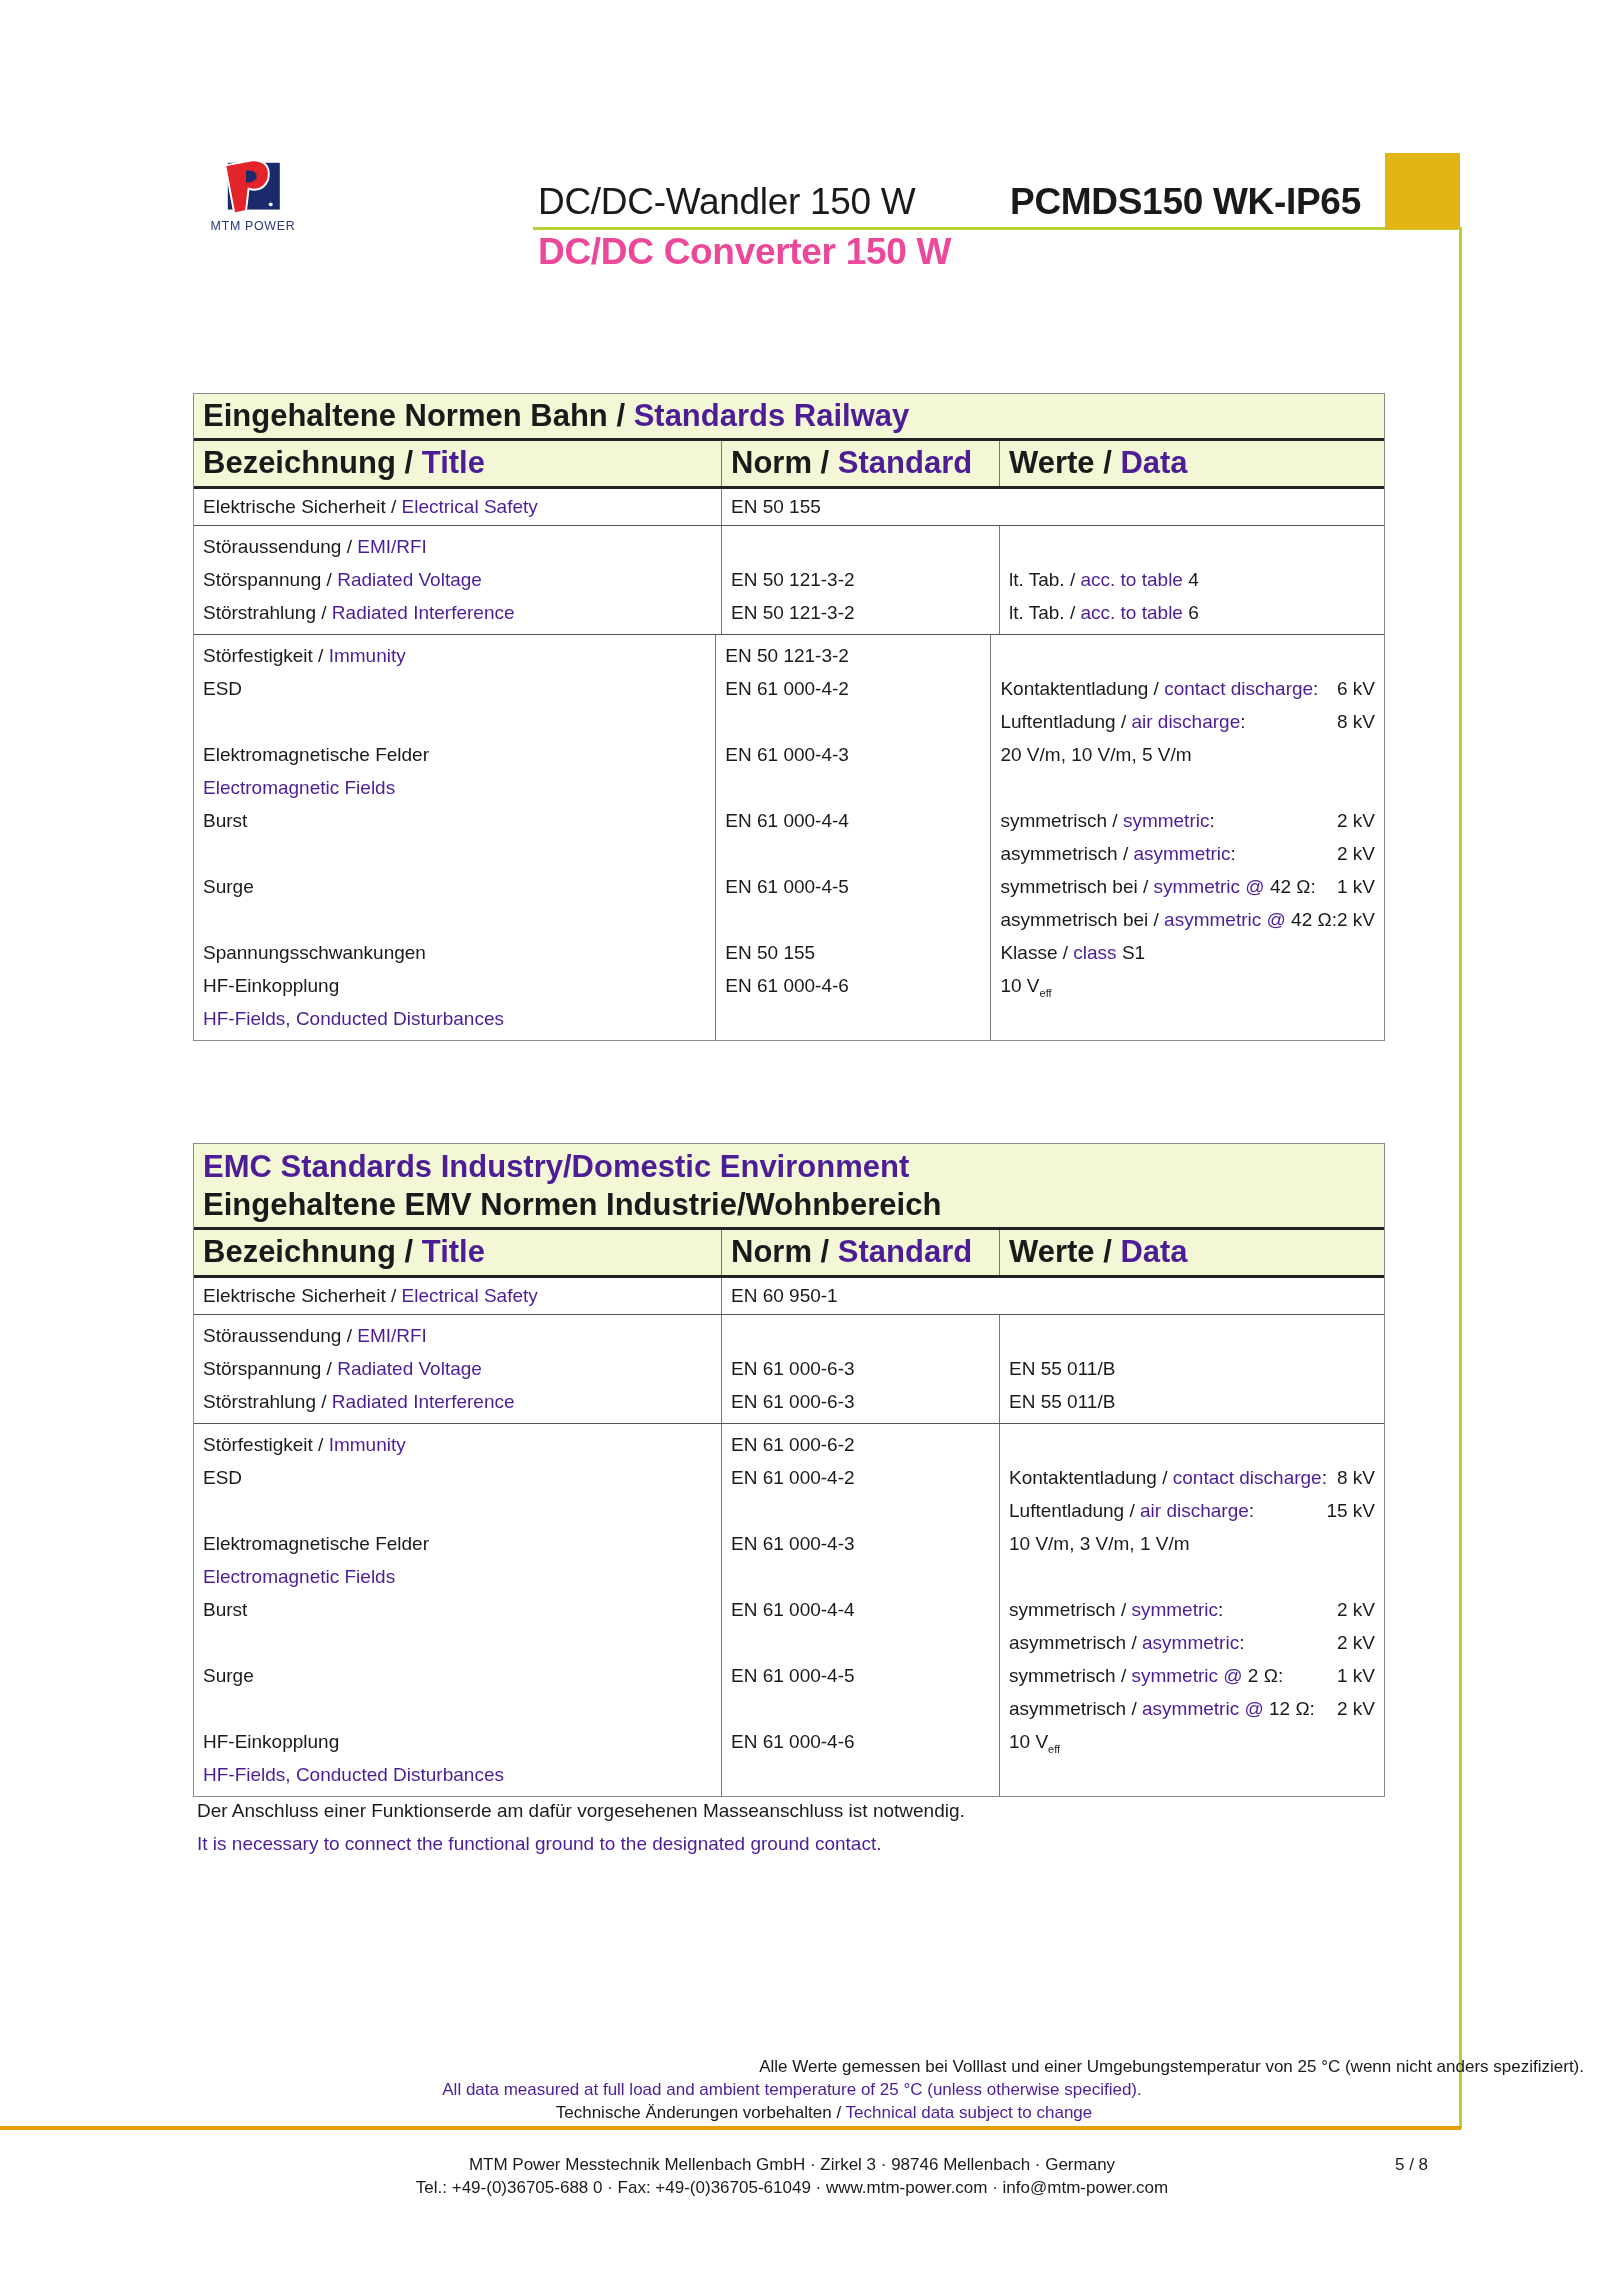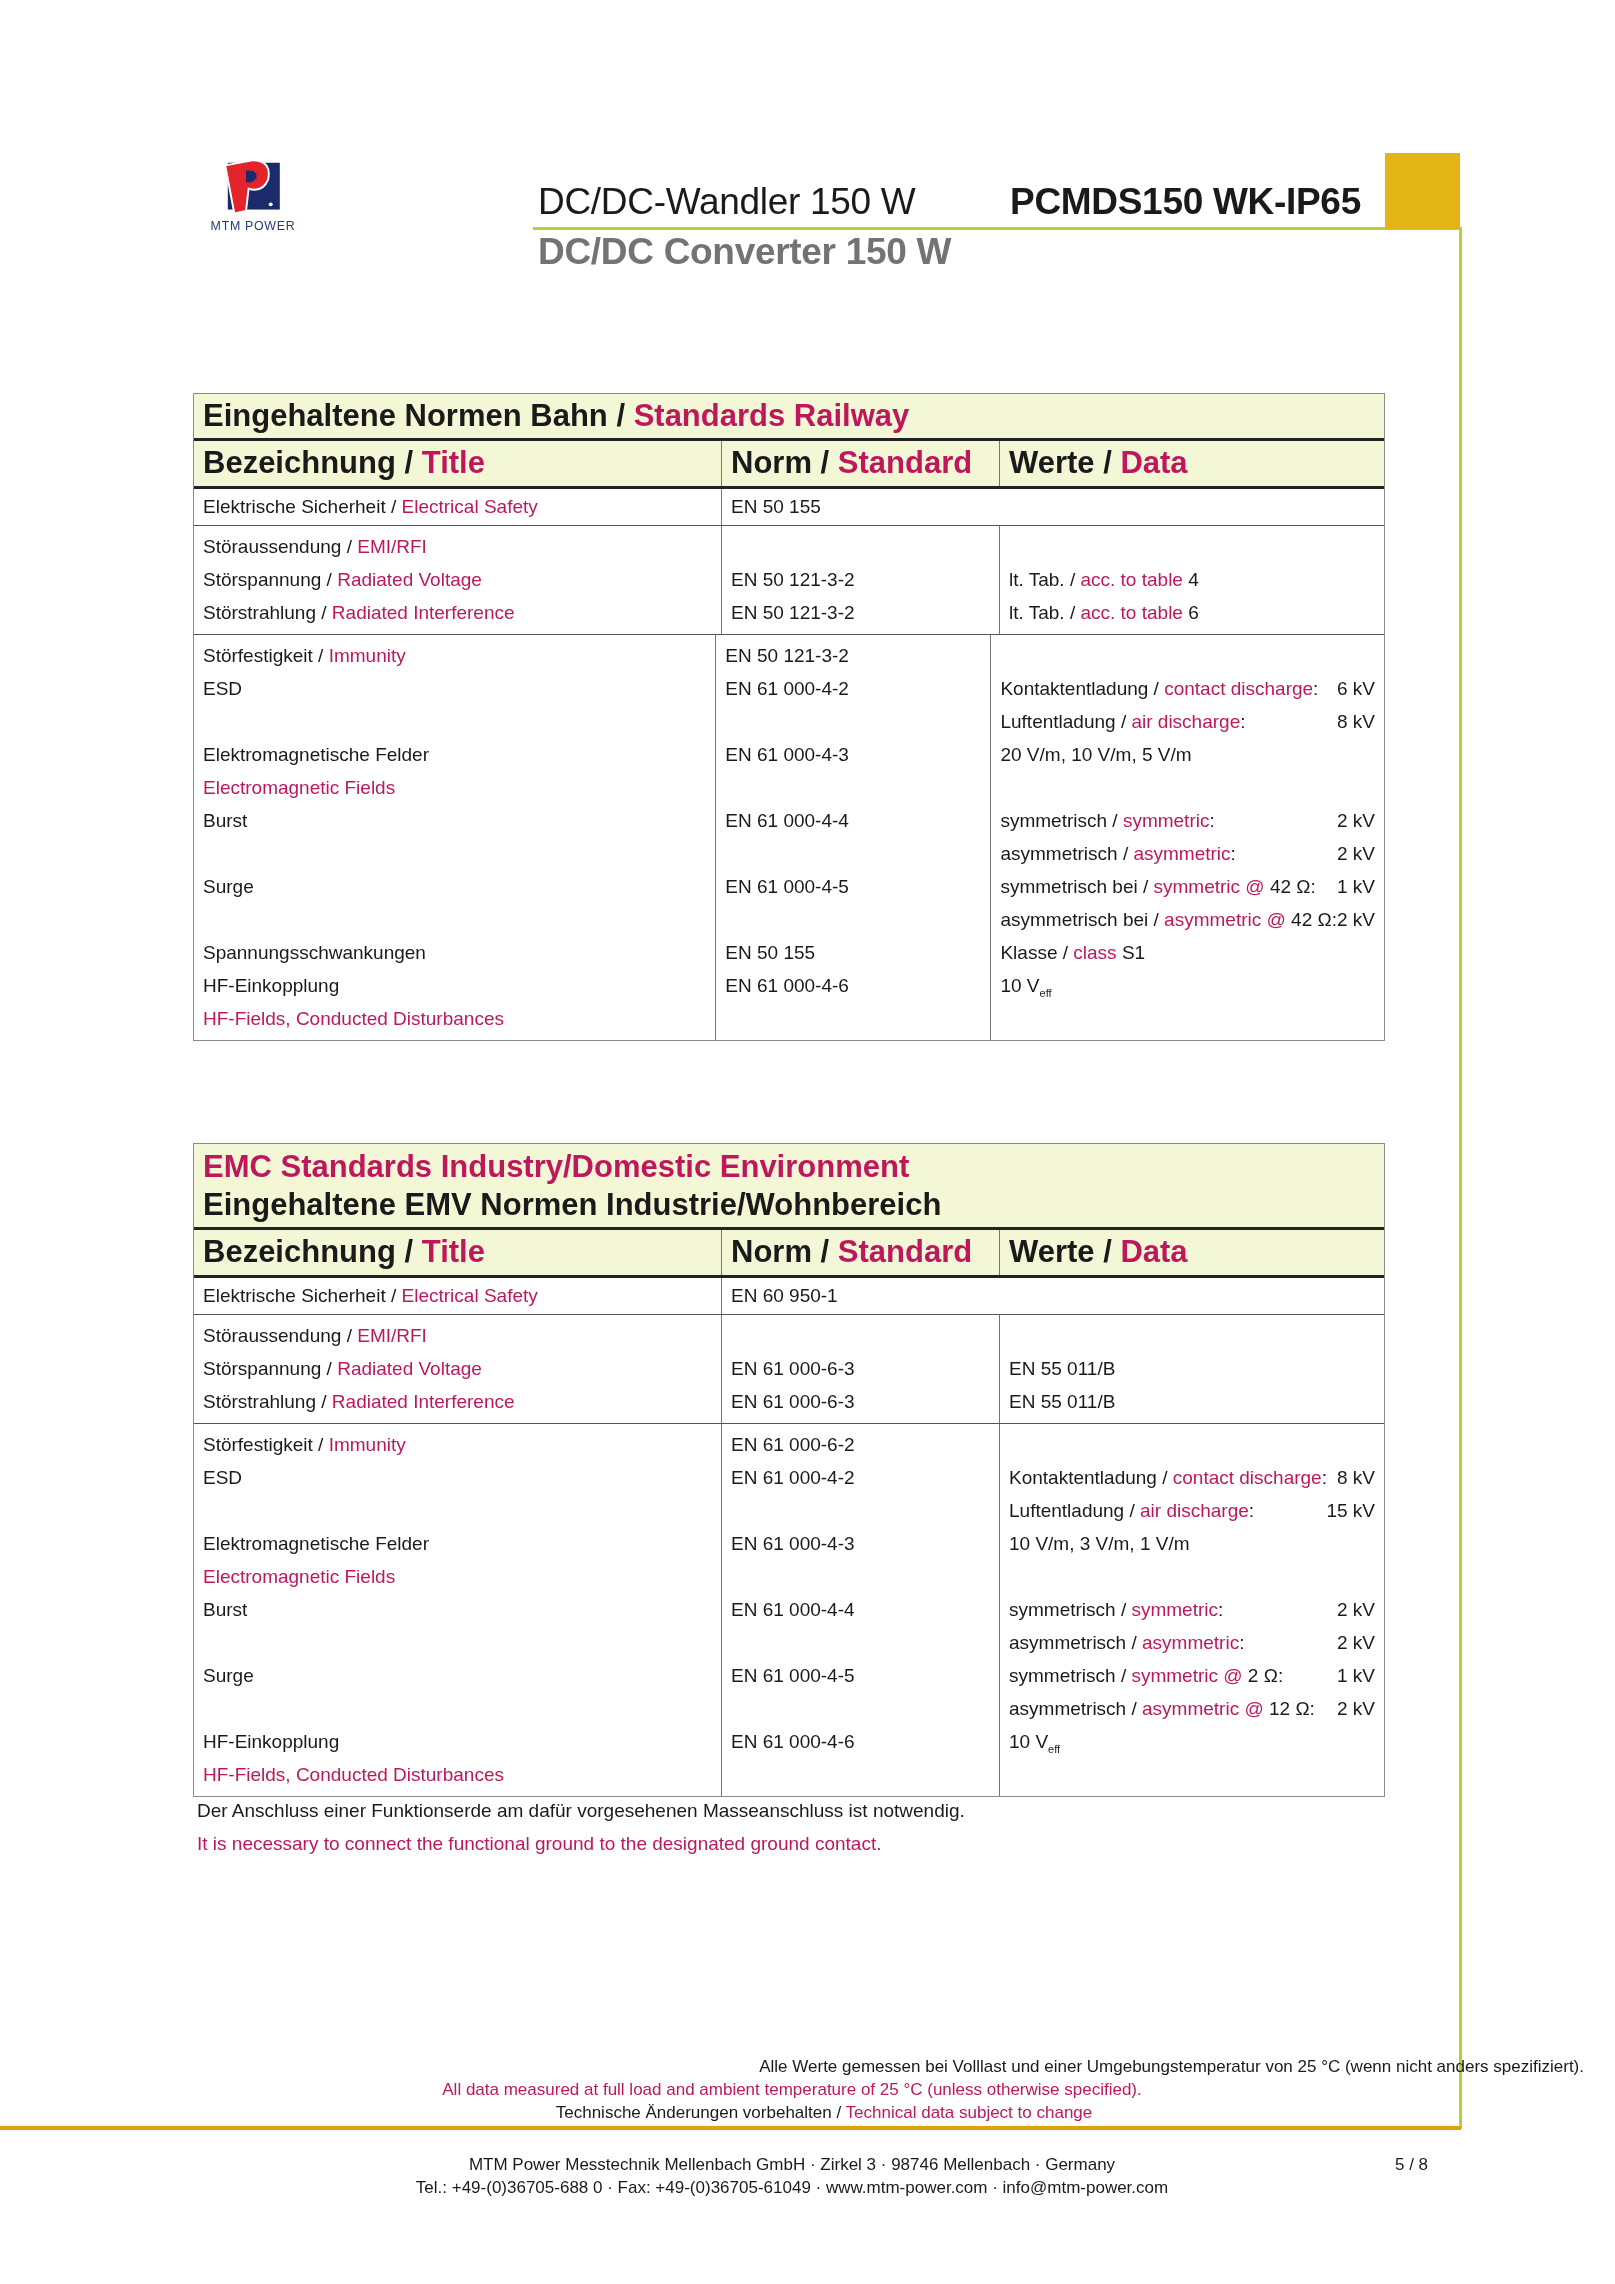--- a/index.html
+++ b/index.html
@@ -1,28 +1,28 @@
 <!DOCTYPE html>
 <html style="font-size:10.4px"><head>
 <meta charset="utf-8">
 <style>
   html, body { margin:0; padding:0; background:#ffffff; }
   body { width:1616px; height:2284px; position:relative; overflow:hidden;
          font-family:"Liberation Sans", "DejaVu Sans", sans-serif; color:#1a1a1a; }
   .abs { position:absolute; }
-  .y { color:#be185d; }
+  .y { color:#4c1d95; }
 
   
   .logo-mark { left:220px; top:156px; width:65px; height:59px; }
   .logo-text { left:196px; top:219px; width:114px; text-align:center; font-size:12.4px; letter-spacing:0.7px; color:#2a3a7a; }
 
   
   .title-de { left:538px; top:181px; font-size:37px; font-weight:normal; letter-spacing:-0.3px; white-space:nowrap; }
   .title-model { left:1010px; top:181px; font-size:37px; font-weight:bold; letter-spacing:-0.3px; white-space:nowrap; }
-  .title-en { left:538px; top:231px; font-size:37px; font-weight:bold; letter-spacing:-0.3px; color:#737373; white-space:nowrap; }
+  .title-en { left:538px; top:231px; font-size:37px; font-weight:bold; letter-spacing:-0.3px; color:#ec4899; white-space:nowrap; }
   .green-rule { left:533px; top:227px; width:927px; height:3.3px; background:#b8d034; }
   .corner-block { left:1385px; top:153px; width:75px; height:76px; background:#e2b515; }
   .right-rule { left:1459px; top:227px; width:3.3px; height:1902px; background:#b8d034; }
   .footer-rule { left:0; top:2126px; width:1461px; height:3.9px; background:#e0a20a; }
 
   
   .tbl { position:absolute; left:193px; width:1192px; border:1.3px solid #8a8a8a; box-sizing:border-box; }
   .band { background:#f4f7d6; border-bottom:3.3px solid #222; padding:5.2px 9px; box-sizing:border-box; }
   .band .l1 { font-size:31px; font-weight:bold; line-height:38px; white-space:nowrap; }
   .hdr { display:flex; background:#f4f7d6; border-bottom:3.3px solid #222; height:48px; box-sizing:border-box; }

